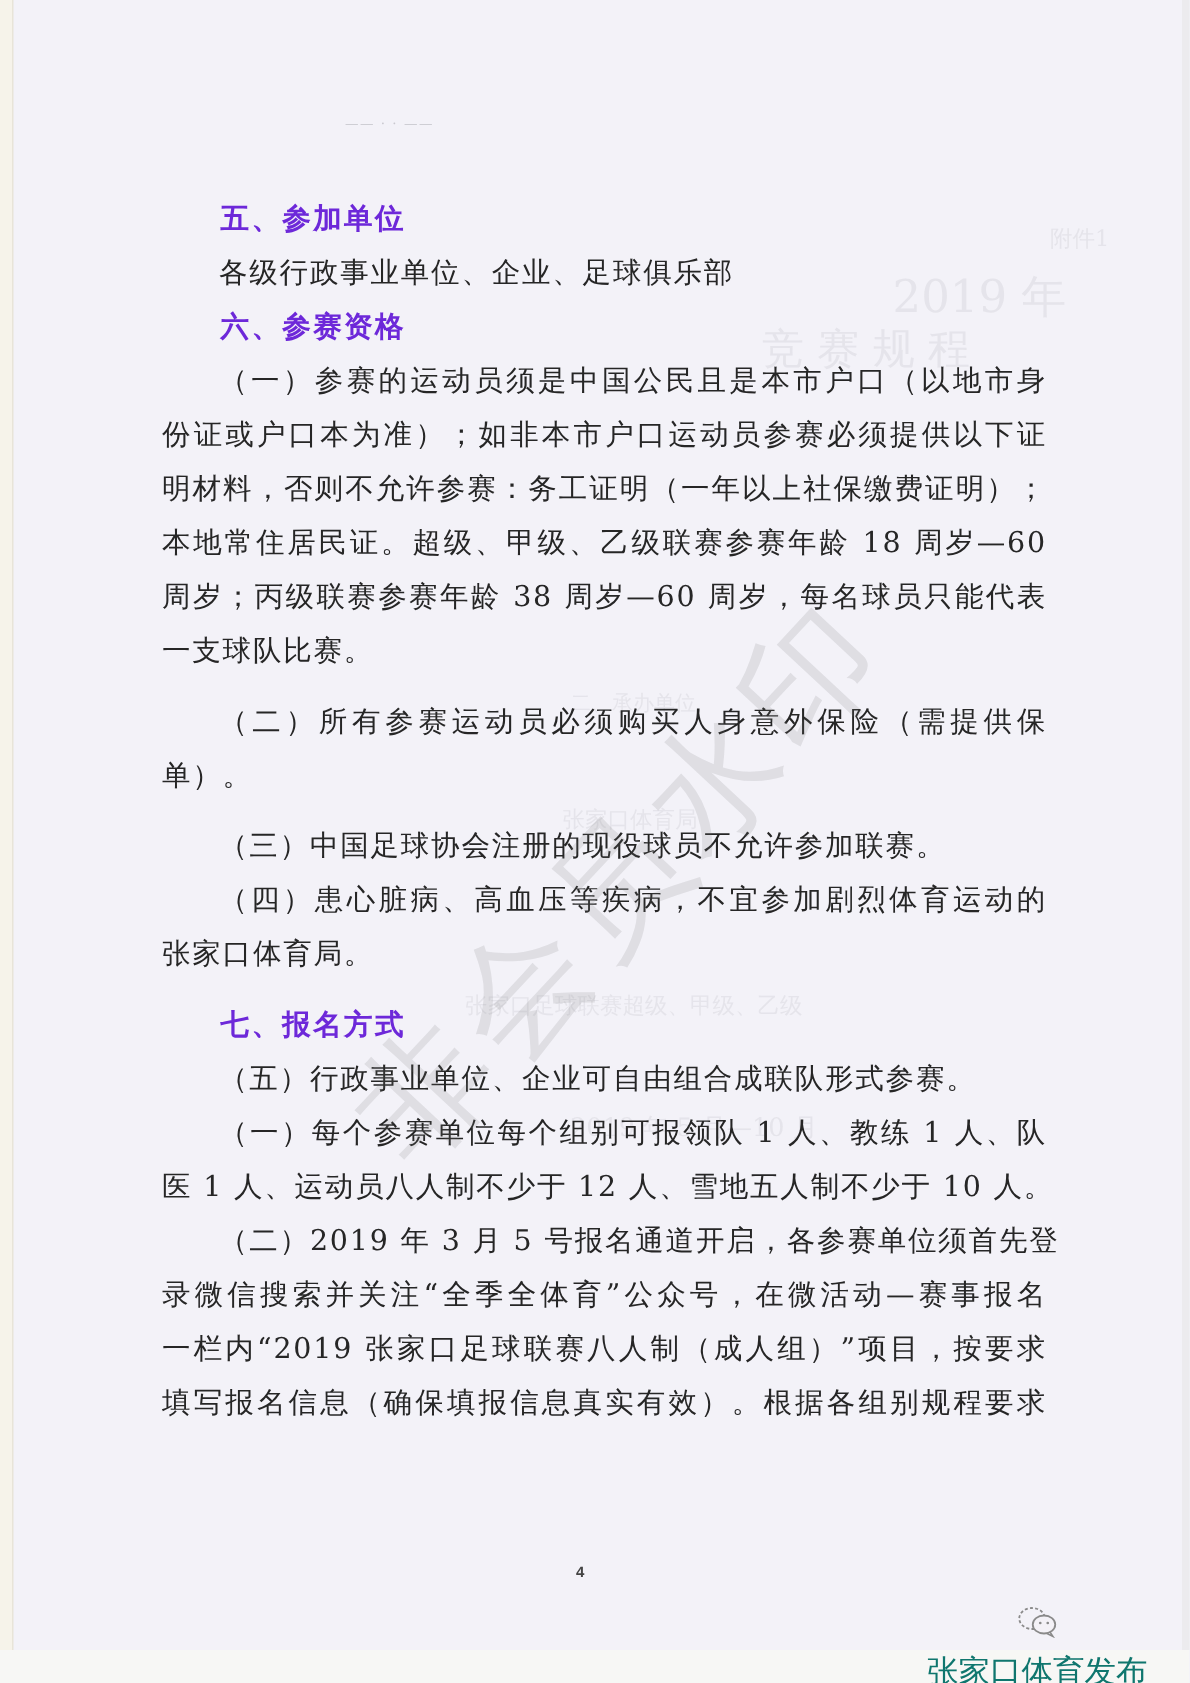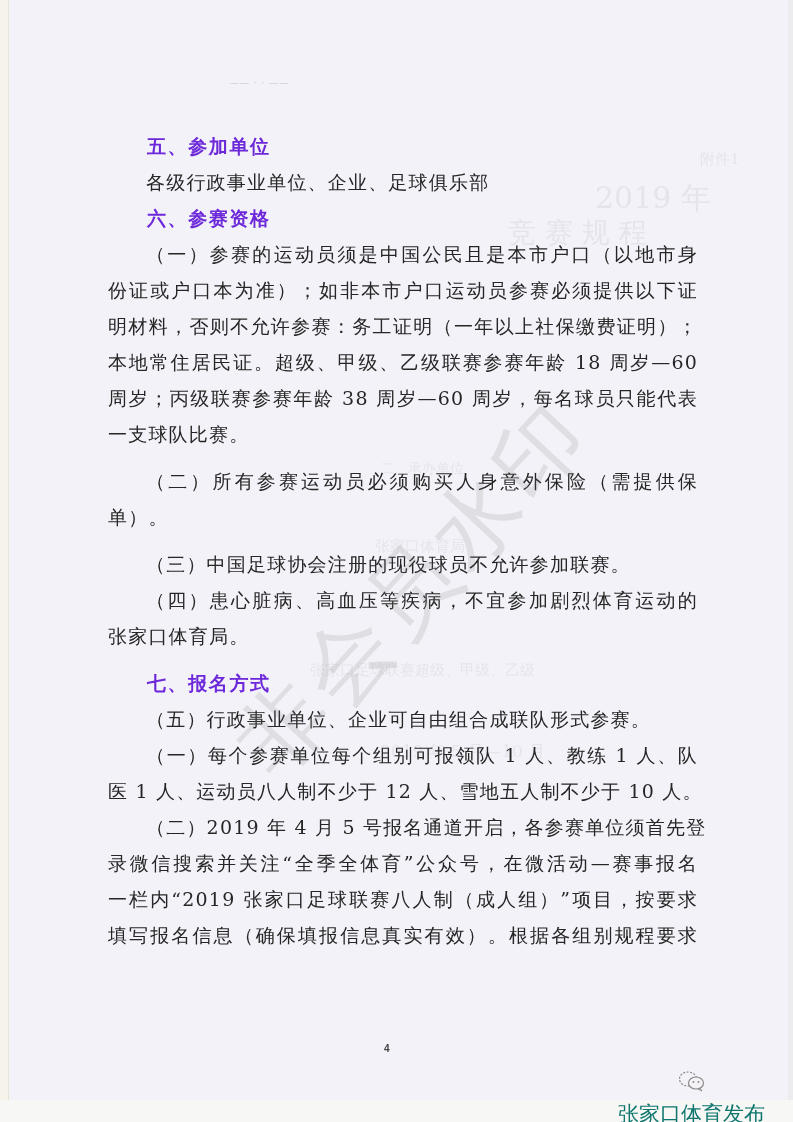--- a/index.html
+++ b/index.html
@@ -169,21 +169,21 @@
   <div class="line">单）。</div>
   <div class="gap"></div>
   <div class="line indent">（三）中国足球协会注册的现役球员不允许参加联赛。</div>
   <div class="line indent justify">（四）患心脏病、高血压等疾病，不宜参加剧烈体育运动的</div>
   <div class="line">张家口体育局。</div>
   <div class="gap"></div>
   <div class="line heading">七、报名方式</div>
   <div class="line indent">（五）行政事业单位、企业可自由组合成联队形式参赛。</div>
   <div class="line indent justify">（一）每个参赛单位每个组别可报领队 1 人、教练 1 人、队</div>
   <div class="line justify">医 1 人、运动员八人制不少于 12 人、雪地五人制不少于 10 人。</div>
-  <div class="line indent justify">（二）2019 年 4 月 5 号报名通道开启，各参赛单位须首先登</div>
+  <div class="line indent justify">（二）2019 年 3 月 5 号报名通道开启，各参赛单位须首先登</div>
   <div class="line justify">录微信搜索并关注“全季全体育”公众号，在微活动—赛事报名</div>
   <div class="line justify">一栏内“2019 张家口足球联赛八人制（成人组）”项目，按要求</div>
   <div class="line justify">填写报名信息（确保填报信息真实有效）。根据各组别规程要求</div>
 </div>
 
 <div class="watermark">非会员水印</div>
 
 <div class="page-number">4</div>
 
 <div class="signature">

